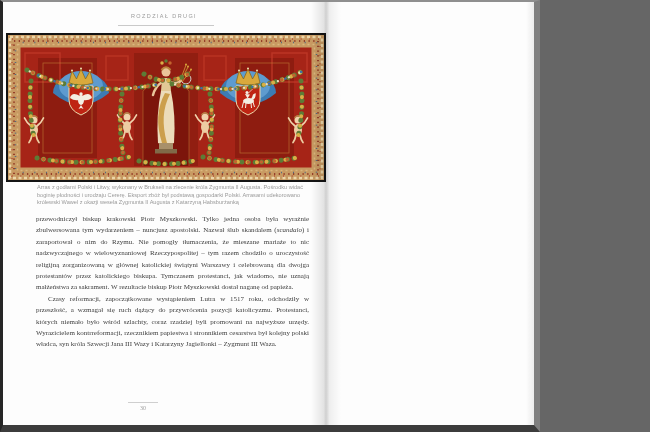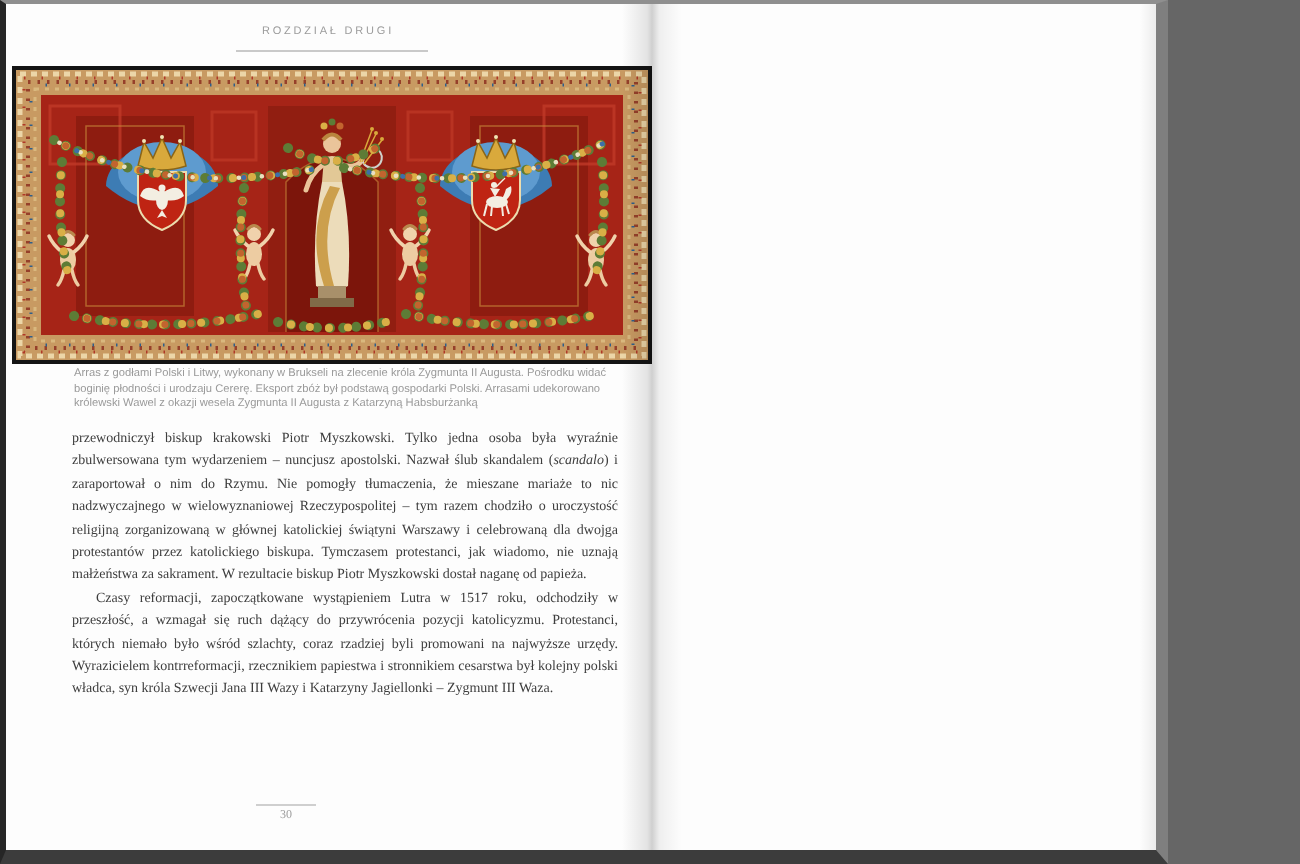--- a/index.html
+++ b/index.html
@@ -1,17 +1,17 @@
 <!DOCTYPE html>
 <html><head>
 <meta charset="utf-8">
 <style>
   html,body{margin:0;padding:0;background:#666;}
   .photo-frame{
-    position:relative;width:584px;height:432px;box-sizing:border-box;
+    position:relative;width:540px;height:432px;box-sizing:border-box;
     border-top:2px solid #8f8f8f;border-right:6px solid #7f7f7f;
     border-bottom:7px solid #3c3c3c;border-left:3px solid #262626;
     background:#fdfdfd;overflow:hidden;
     font-family:"Liberation Serif", serif;
   }
   .book-spread{position:absolute;inset:0;background:#fdfdfd;}
   .page{position:absolute;top:0;bottom:0;}
   .page-left{left:0;width:322px;}
   .page-right{left:322px;right:0;}
   .gutter-shadow{

